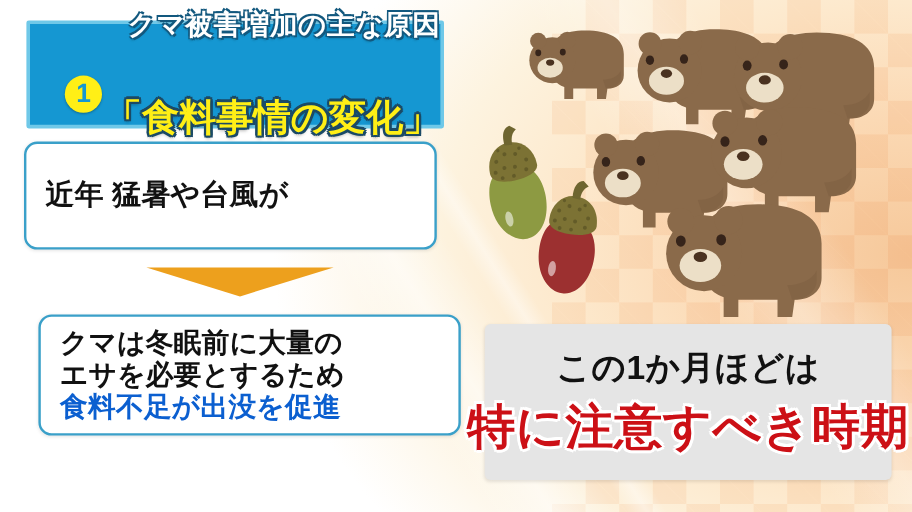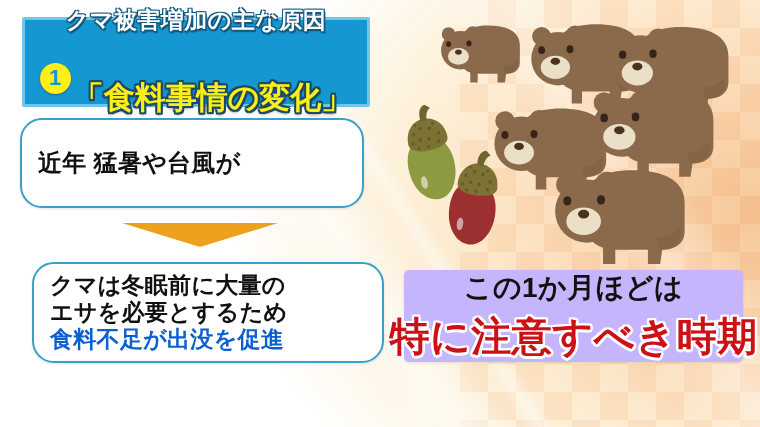--- a/index.html
+++ b/index.html
@@ -44,21 +44,21 @@
   .s4 { left:440px; top:-140px; width:28px; height:860px; opacity:.5; }
   .s5 { left:620px; top:-160px; width:120px; height:880px; opacity:.35; }
 
   
   .header-panel {
     position:absolute; left:22px; top:17px; width:348px; height:90px;
     background:#1597d2;
     border:3px solid #6fc8e8;
     border-radius:2px;
     display:flex; flex-direction:column;
-    align-items:center; justify-content:center;
+    align-items:flex-end; justify-content:center;
     gap:1px;
   }
   .header-line1 {
     font-size:23px; font-weight:bold; color:#ffffff;
     letter-spacing:.5px;
     text-shadow:
       1.6px 1.6px 0 #12587e, -1.2px 1.2px 0 #12587e,
       1.2px -1.2px 0 #12587e, -1.2px -1.2px 0 #12587e,
       0 2px 2px rgba(0,0,0,.35);
     white-space:nowrap;
@@ -87,21 +87,21 @@
       0 2px 0 #1b4a66, 0 -2px 0 #1b4a66,
       0 3px 3px rgba(0,0,0,.35);
     margin-top: 40px;
   }
 
   
   .white-box {
     position:absolute;
     background:#ffffff;
     border:2px solid #3aa0c9;
-    border-radius:22px;
+    border-radius:11px;
     display:flex; flex-direction:column;
     justify-content:center;
     padding-left:16px;
     box-shadow:0 1px 3px rgba(0,0,0,.10);
   }
   .box-a { left:20px; top:118px; width:344px; height:90px; }
   .box-b { left:32px; top:262px; width:352px; height:101px; }
 
   .tline {
     font-size:24px; font-weight:bold; color:#111111;
@@ -116,22 +116,22 @@
   .arrow-down {
     position:absolute; left:122px; top:223px;
     width:0; height:0;
     border-left:78px solid transparent;
     border-right:78px solid transparent;
     border-top:24px solid #eda01d;
   }
 
   
   .yellow-box {
-    position:absolute; left:404px; top:270px; width:339px; height:92px;
-    background:#c4b5fd;
+    position:absolute; left:404px; top:270px; width:339px; height:130px;
+    background:#e5e5e5;
     border-radius:5px;
     display:flex; flex-direction:column;
     align-items:center; justify-content:center;
     gap:2px;
     box-shadow:0 1px 3px rgba(0,0,0,.10);
   }
   .yb-line1 {
     font-size:28px; font-weight:bold; color:#111111;
     letter-spacing:.5px; white-space:nowrap;
   }

